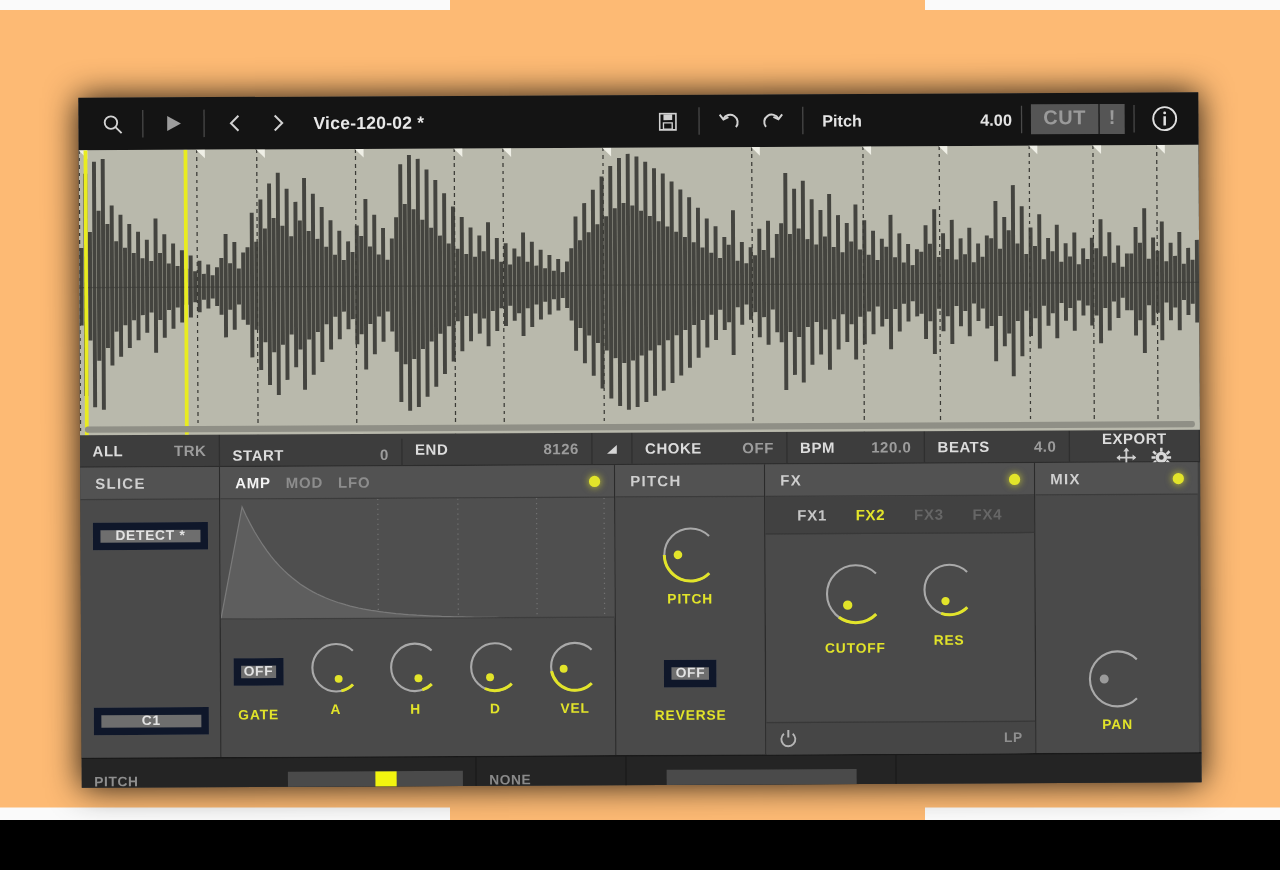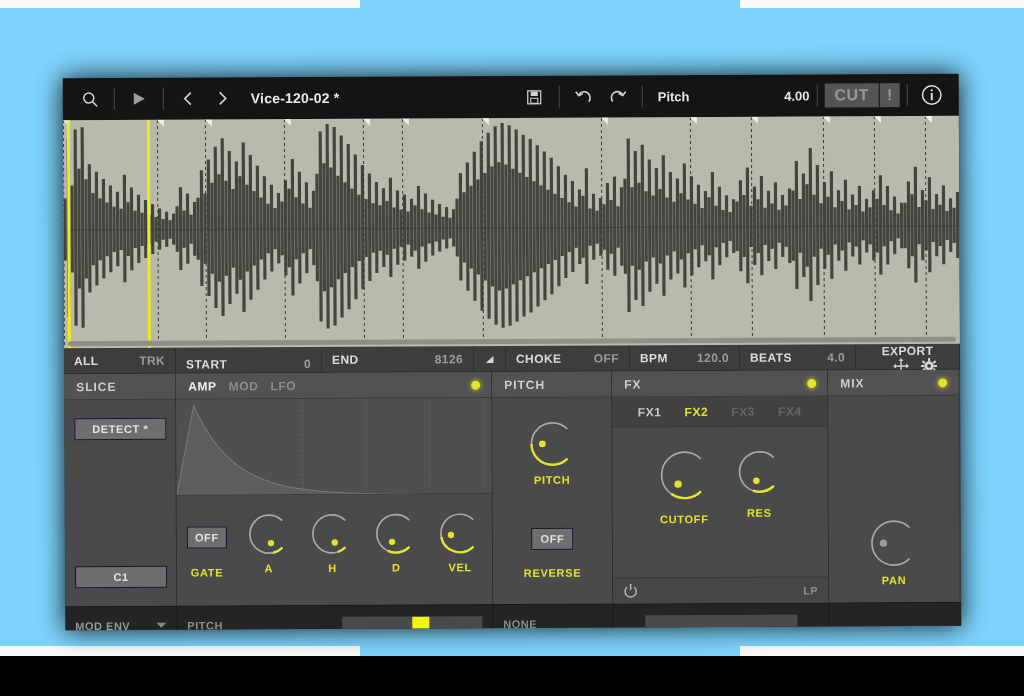--- a/index.html
+++ b/index.html
@@ -2,21 +2,21 @@
 <html><head>
 <meta charset="utf-8">
 <style>
   * { box-sizing: border-box; margin: 0; padding: 0; }
   html, body {
     width: 1024px; height: 696px;
     background: #000;
     font-family: "Liberation Sans", sans-serif;
     overflow: hidden;
   }
-  #stage { position: relative; width: 1024px; height: 656px; background: #7dd3fc; }
+  #stage { position: relative; width: 1024px; height: 656px; background: #fdba74; }
 
   
   .bg-band { position: absolute; background: #fafafa; }
   .bg-band.t { left: 0; top: 0; width: 360px; height: 8px; }
   .bg-band.t2 { left: 740px; top: 0; width: 284px; height: 8px; }
   .bg-band.b { left: 0; bottom: 0; width: 360px; height: 10px; }
   .bg-band.b2 { left: 740px; bottom: 0; width: 284px; height: 10px; }
 
   #plugin {
     position: absolute; left: 64px; top: 76px;
@@ -94,21 +94,21 @@
   .p-mix   { width: 130px; }
 
   
   .tabs { display: flex; gap: 12px; align-items: center; }
   .tab { font-size: 12px; font-weight: bold; letter-spacing: .6px; color: #8d8d8d; }
   .tab.on { color: #f2f2f2; }
 
   
   .btn-box { background: #6e6e6e; color: #e3e3e3; font-size: 11px; font-weight: bold;
     height: 22px; display: flex; align-items: center; justify-content: center;
-    letter-spacing: .6px; border: 1px solid #0f172a; }
+    letter-spacing: .6px; border: 6px solid #0f172a; }
   .btn-detect { position: absolute; left: 10px; top: 18px; width: 92px; }
   .knob-sens { position: absolute; left: 50%; top: 76px; transform: translateX(-50%); }
   .btn-c1 { position: absolute; left: 10px; bottom: 18px; width: 92px; }
   .lbl-y { color: #e2e42a; font-size: 11px; font-weight: bold; text-align: center;
     letter-spacing: .7px; }
 
   
   .env-graph { position: absolute; left: 0; right: 0; top: 0; height: 96px;
     background: #4f4f4f; border-bottom: 1px solid #3d3d3d; overflow: hidden; }
   .env-row { position: absolute; left: 0; right: 0; top: 97px; bottom: 0; }
@@ -495,24 +495,20 @@
                   <path d="M40.56,40.56 A22,22 0 1 1 40.56,9.44" fill="none" stroke="#a9a9a9" stroke-width="1.7" stroke-linecap="butt"></path>
                   <circle cx="14.44" cy="25.00" r="3.60" fill="#9b9b9b"></circle>
                 </svg></span>
             <div class="lbl-y kcap">PAN</div>
           </div>
         </div>
       </div>
     </div>
 
     <div class="botbar">
-      <div class="bb-cell bb-sel">
-        <span>MOD ENV</span>
-        <span class="caret"></span>
-      </div>
       <div class="bb-cell bb-dest">
         <span class="nm">PITCH</span>
         <span class="bb-slider">
           <span class="fill" id="mod-fill" style="left: 50%; width: 12%; background: rgb(242, 244, 15);"></span>
         </span>
       </div>
       <div class="bb-cell bb-none">NONE</div>
       <div class="bb-cell bb-wide">
         <span class="trk"></span>
       </div>

